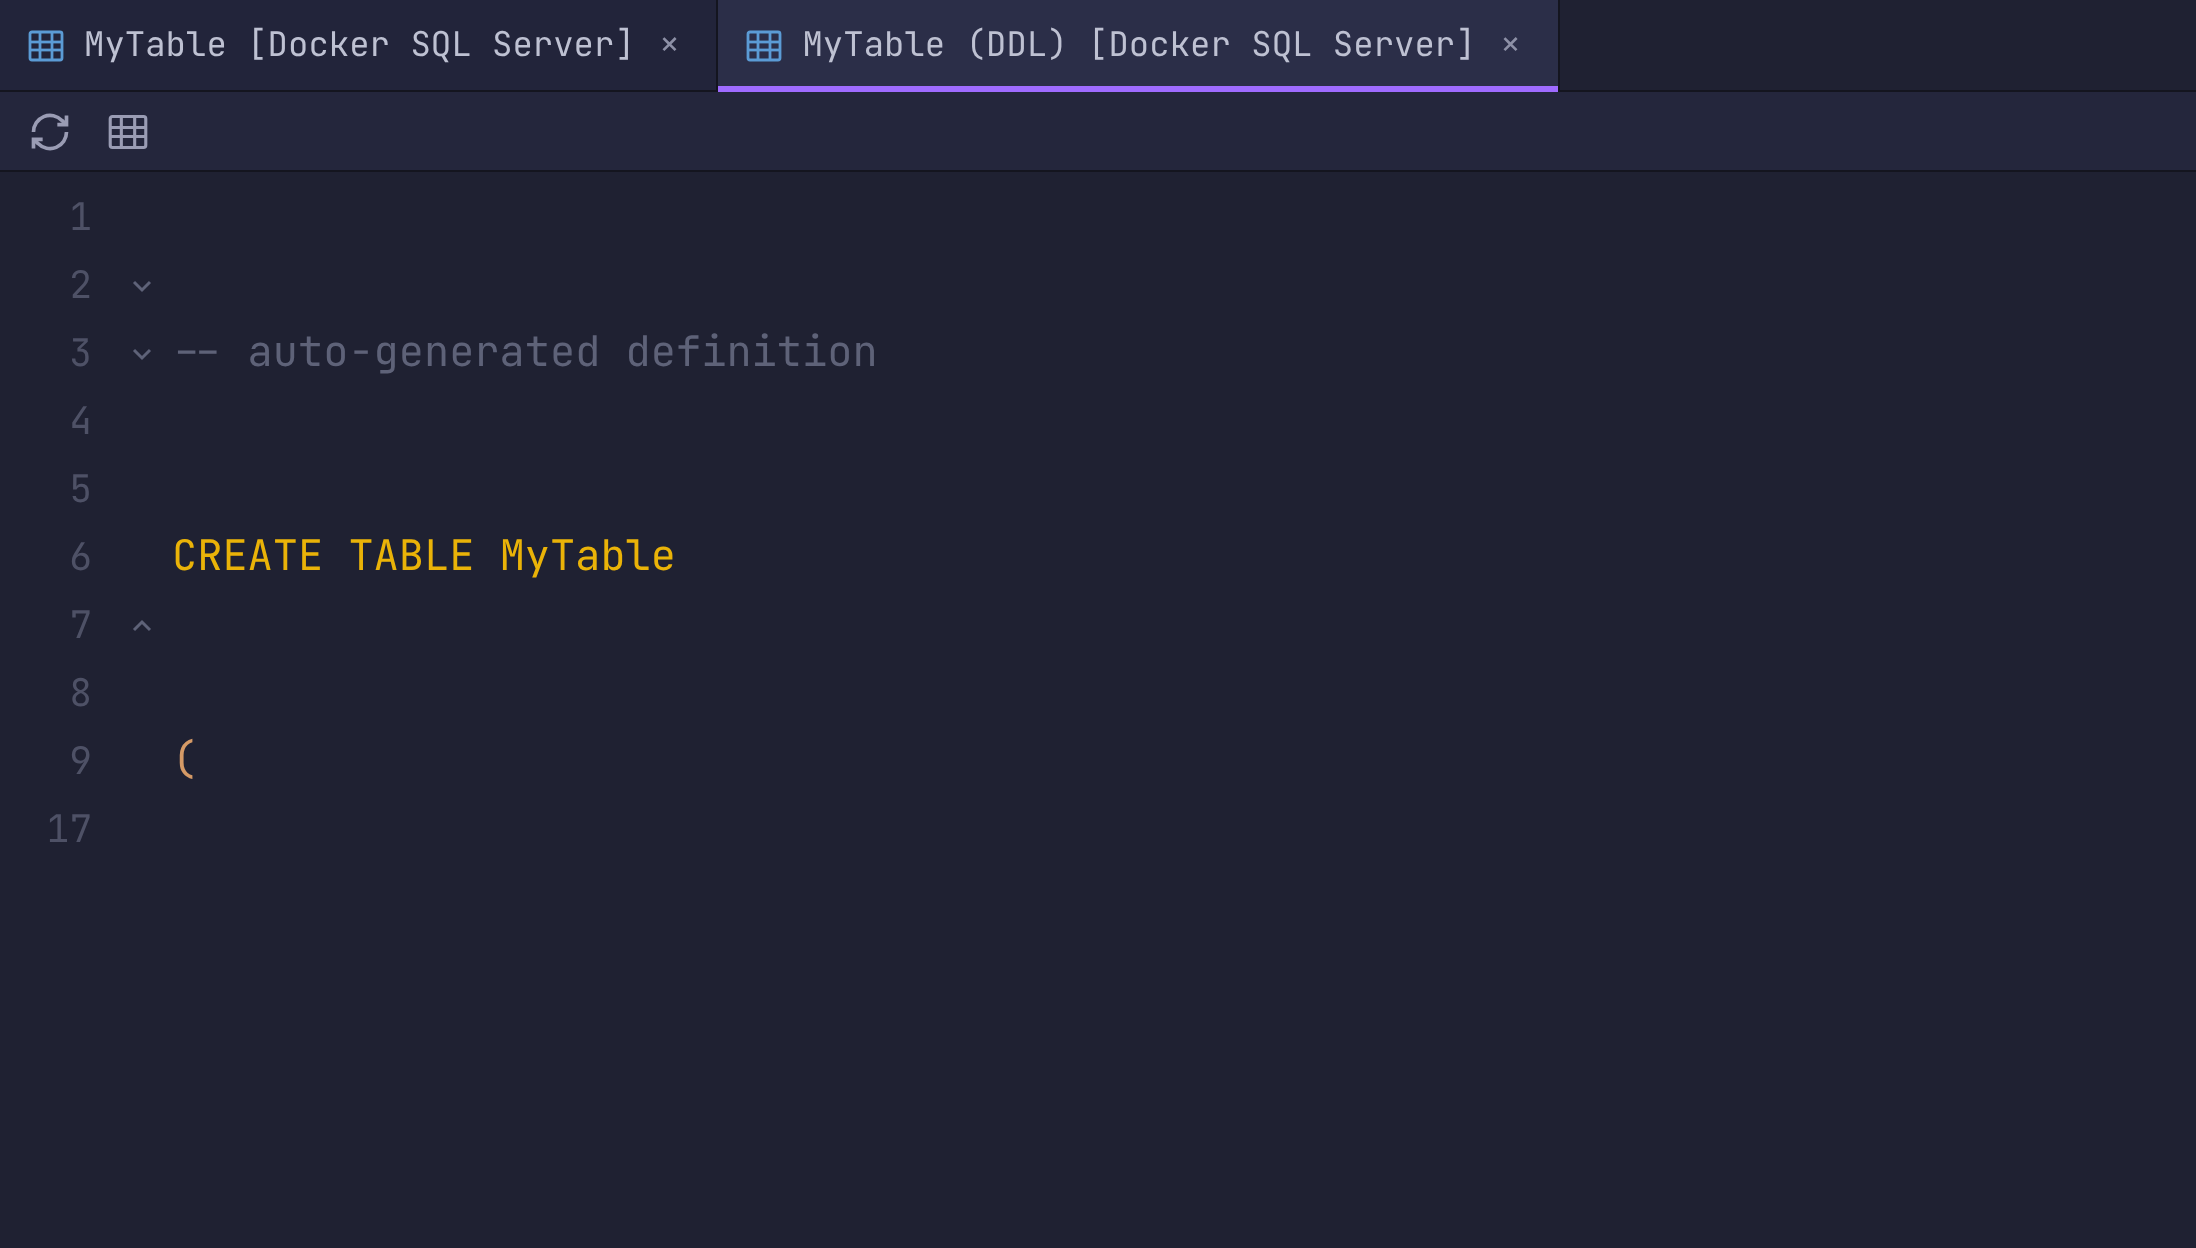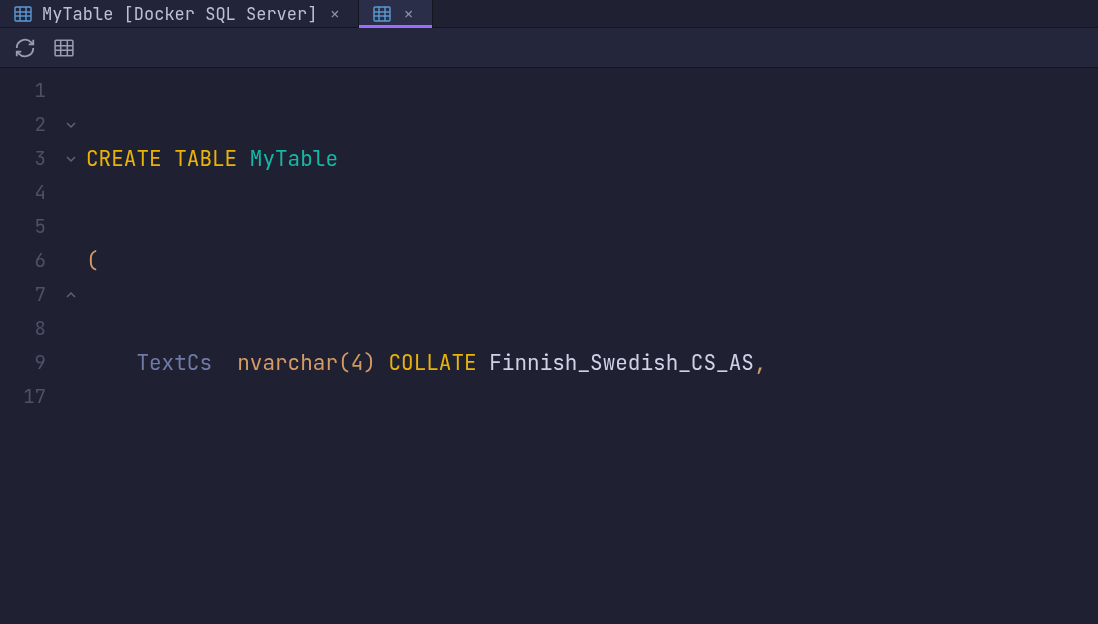--- a/index.html
+++ b/index.html
@@ -7,21 +7,21 @@
     width: 1098px;
     height: 624px;
     background: #1f2132;
     font-family: "JetBrains Mono", "Consolas", "Menlo", monospace;
     color: #bfc2d4;
     overflow: hidden;
   }
 
   
   .tabs {
-    height: 28px;
+    height: 46px;
     display: flex;
     align-items: stretch;
     background: #1f2132;
     border-bottom: 1px solid #14151f;
     text-align: center;
   }
   .tab {
     display: flex;
     align-items: center;
     gap: 10px;
@@ -109,21 +109,21 @@
     position: relative;
   }
   .code-row {
     height: 34px;
     padding-left: 4px;
   }
 
   
   .t-comment  { color: #5e6278; }
   .t-keyword  { color: #eab308; }
-  .t-ident    { color: #14b8a6; }
+  .t-ident    { color: #eab308; }
   .t-col      { color: #6f7aa8; }
   .t-type     { color: #d59a66; }
   .t-punct    { color: #d59a66; }
   .t-num      { color: #cf9a5c; }
   .t-collname { color: #cfd2e6; }
 </style>
 </head>
 <body>
 
 <div class="tabs">
@@ -144,20 +144,21 @@
   <div class="tab active">
     <span class="table-glyph">
       <svg width="18" height="18" viewBox="0 0 18 18">
         <rect x="1" y="2" width="16" height="14" rx="1" fill="none" stroke="#5b9bd5" stroke-width="1.4"></rect>
         <line x1="1" y1="7" x2="17" y2="7" stroke="#5b9bd5" stroke-width="1.4"></line>
         <line x1="1" y1="11" x2="17" y2="11" stroke="#5b9bd5" stroke-width="1.4"></line>
         <line x1="6" y1="2" x2="6" y2="16" stroke="#5b9bd5" stroke-width="1.4"></line>
         <line x1="12" y1="2" x2="12" y2="16" stroke="#5b9bd5" stroke-width="1.4"></line>
       </svg>
     </span>
+    <span>MyTable (DDL) [Docker SQL Server]</span>
     <span class="tab-close">×</span>
   </div>
 </div>
 
 <div class="toolbar">
   <span class="tool-btn" title="Refresh">
     <svg width="22" height="22" viewBox="0 0 24 24" fill="none" stroke="#9a9cb4" stroke-width="2">
       <path d="M3 12a9 9 0 0 1 15.5-6.3L21 8"></path>
       <polyline points="21 3 21 8 16 8"></polyline>
       <path d="M21 12a9 9 0 0 1-15.5 6.3L3 16"></path>
@@ -208,22 +209,22 @@
       <svg width="10" height="10" viewBox="0 0 10 10">
           <polyline points="1,7 5,3 9,7" fill="none" stroke="#5e6278" stroke-width="1.5"></polyline>
         </svg>
     </div>
     <div></div>
       <div></div>
       <div></div>
   </div>
 
   <div class="code">
+    <div class="code-row"><span class="t-comment">-- auto-generated definition</span></div>
     <div class="code-row"><span class="t-keyword">CREATE TABLE</span> <span class="t-ident">MyTable</span></div>
     <div class="code-row"><span class="t-punct">(</span></div>
-    <div class="code-row"><span>    </span><span class="t-col">TextCs</span><span>  </span><span class="t-type">nvarchar</span><span class="t-punct">(</span><span class="t-num">4</span><span class="t-punct">)</span><span class="t-keyword"> COLLATE </span><span class="t-collname">Finnish_Swedish_CS_AS</span><span class="t-punct">,</span></div>
     
     
     
     
     
   </div>
 </div>
 
 </body></html>

